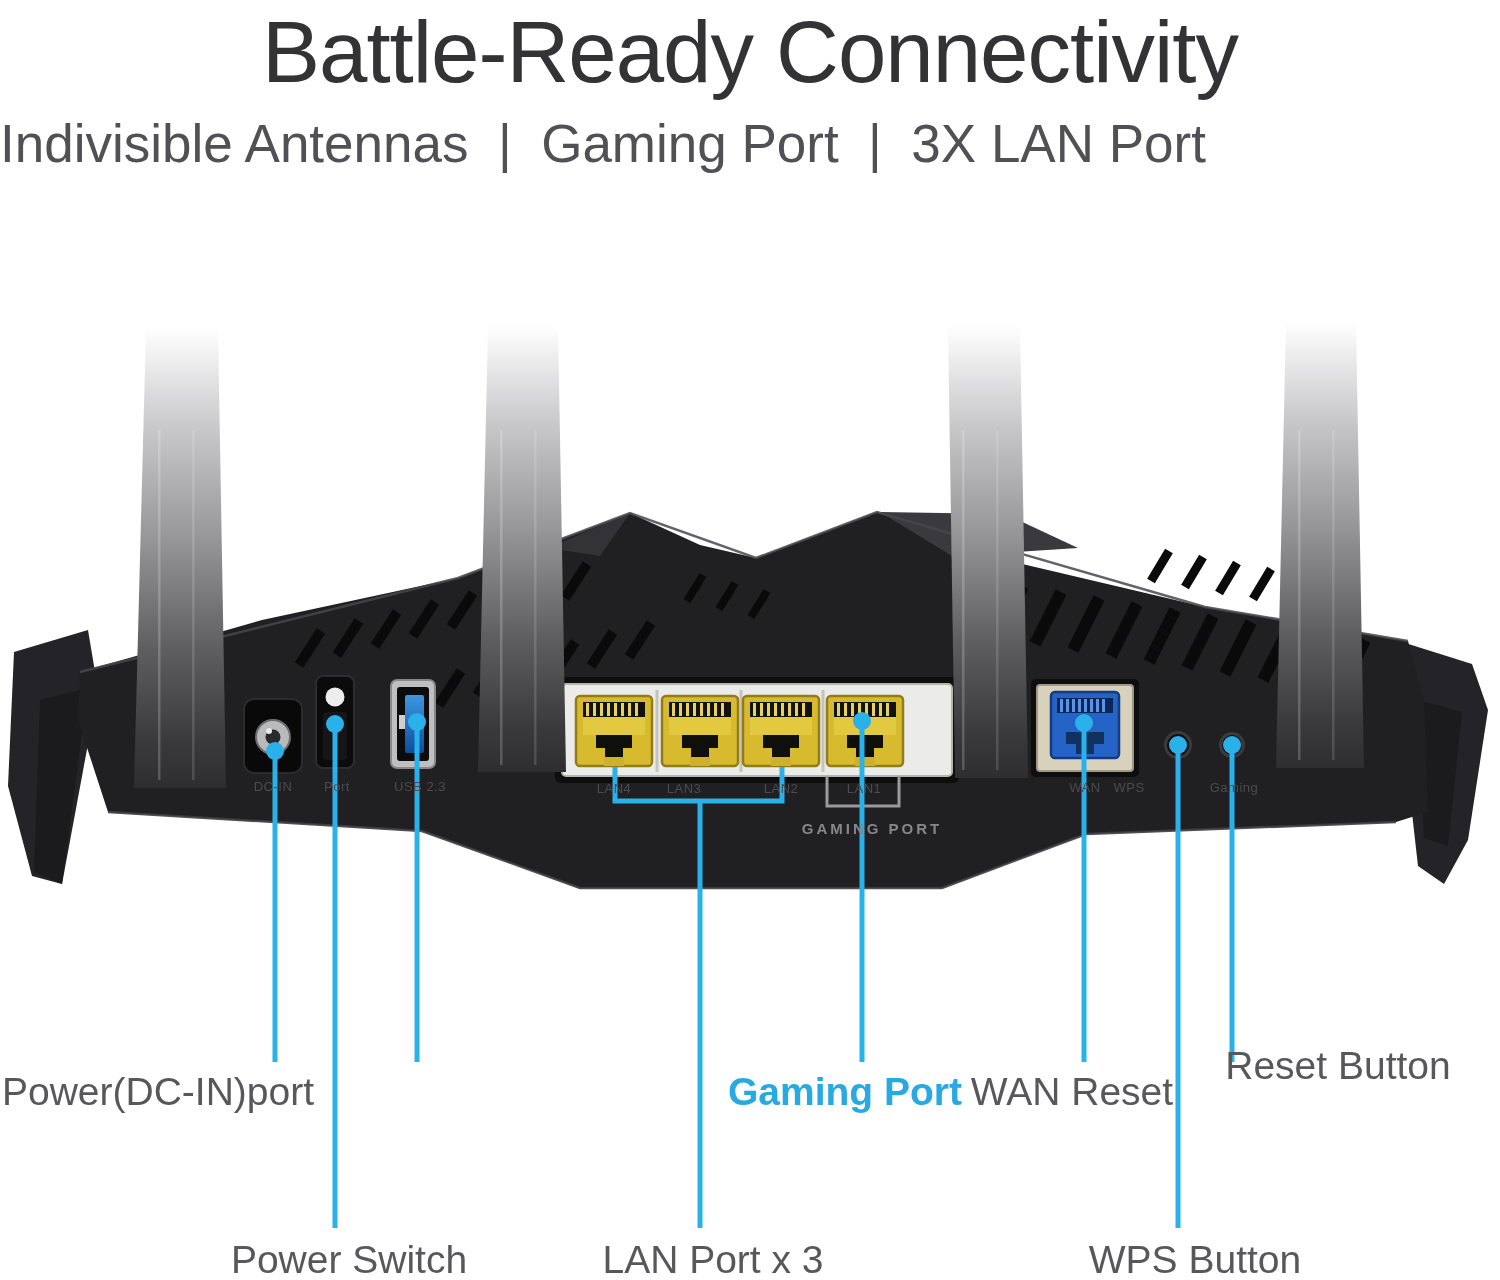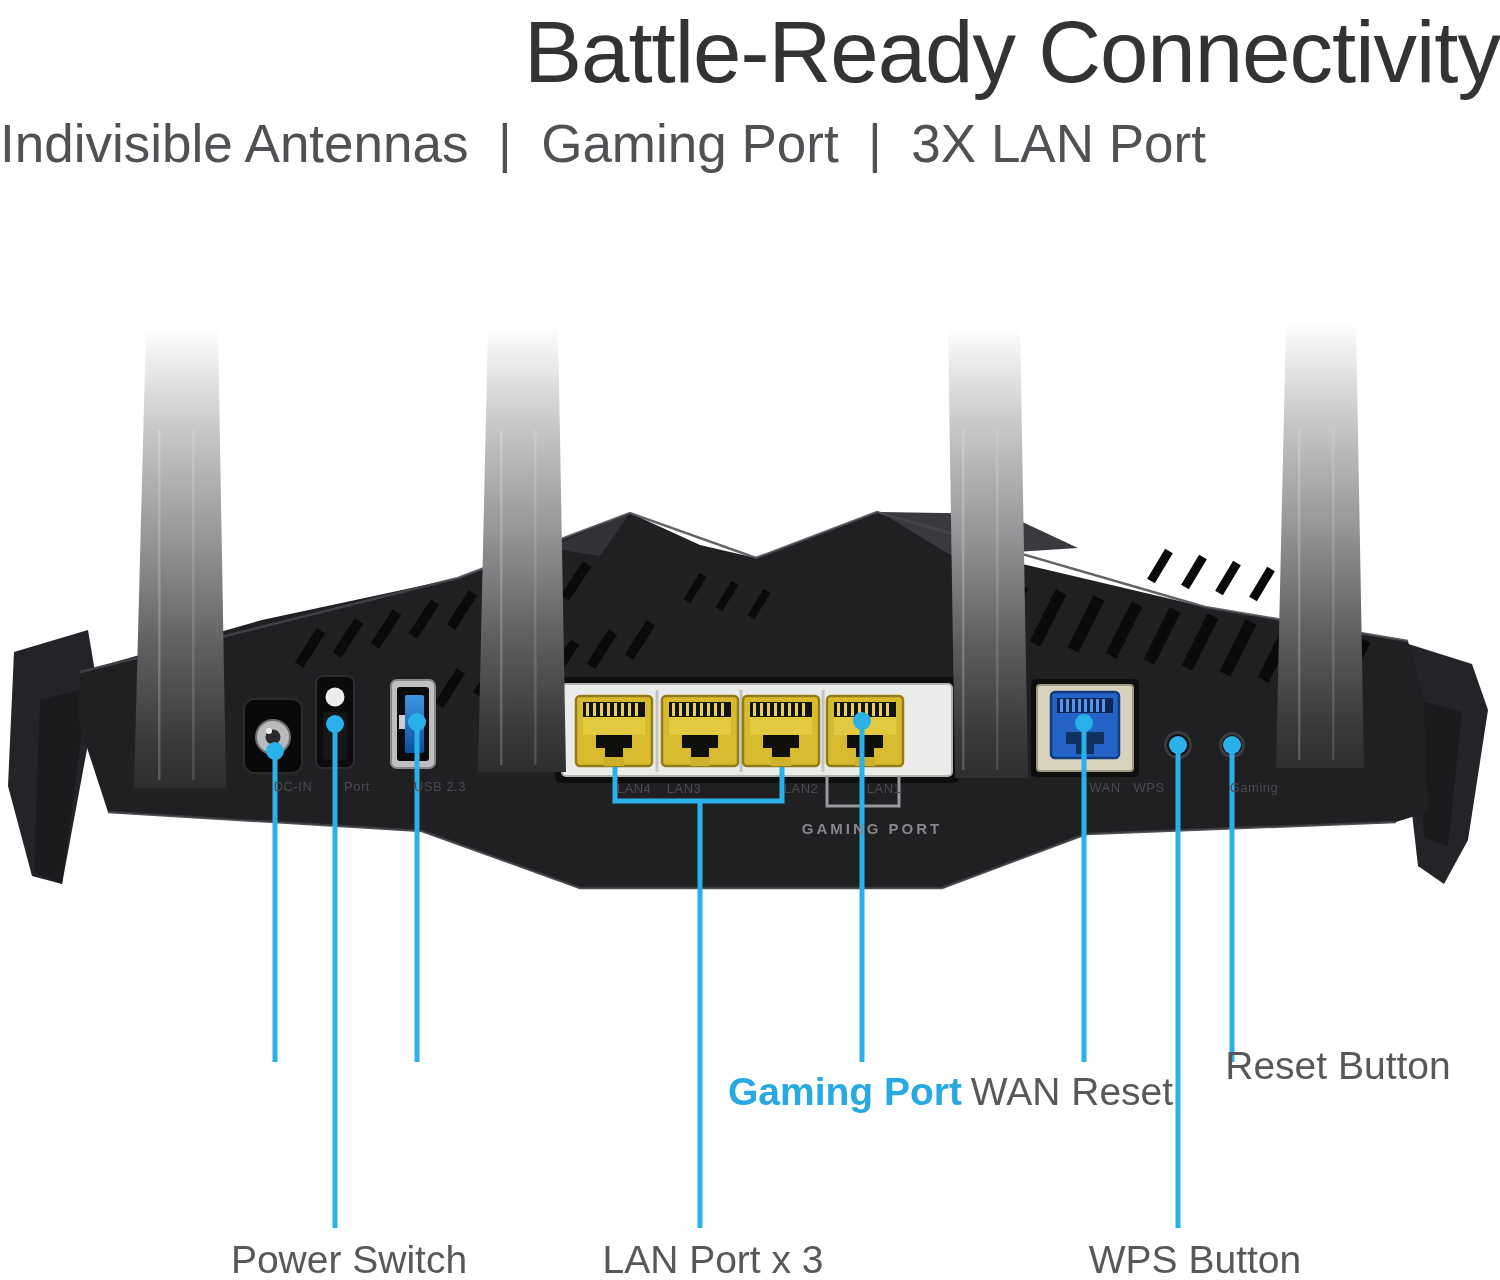--- a/index.html
+++ b/index.html
@@ -1,24 +1,24 @@
 <!DOCTYPE html>
 <html><head>
 <meta charset="utf-8">
 <style>
   html,body{margin:0;padding:0;background:#ffffff;}
   .page{position:relative;width:1500px;height:1280px;overflow:hidden;background:#fff;
         font-family:"Liberation Sans", sans-serif;}
-  .hero-title{position:absolute;top:2px;left:0;width:100%;text-align:right;
+  .hero-title{position:absolute;top:2px;left:0;width:100%;text-align:center;
         font-size:87px;font-weight:300;color:#333336;letter-spacing:-1px;white-space:pre;}
   .hero-sub{position:absolute;top:113px;left:0;width:100%;text-align:left;
         font-size:53px;font-weight:300;color:#515155;letter-spacing:0px;white-space:pre;}
   .router-svg{position:absolute;left:0;top:0;width:1500px;height:1280px;z-index:1;}
   .mlabel{position:absolute;transform:translate(-50%,0);z-index:2;
-        font-size:13px;color:#4b4b50;letter-spacing:.5px;white-space:nowrap;margin-left:20px;}
+        font-size:13px;color:#4b4b50;letter-spacing:.5px;white-space:nowrap;}
   .gport-label{position:absolute;transform:translate(-50%,0);z-index:2;
         font-size:15px;font-weight:700;color:#87878b;letter-spacing:3px;white-space:nowrap;}
   .callout{position:absolute;transform:translate(-50%,0);z-index:3;
         font-size:39px;font-weight:300;color:#58585b;white-space:nowrap;}
   .callout.accent{color:#29a9e1;font-weight:700;}
 </style>
 </head>
 <body>
 
 <div class="page">
@@ -259,28 +259,29 @@
       <circle cx="1084" cy="723" r="9"></circle>
       <circle cx="1178" cy="745" r="9"></circle>
       <circle cx="1232" cy="745" r="9"></circle>
     </g>
   </svg>
 
   <div class="mlabel" style="left:273px;top:779px">DC-IN</div>
   <div class="mlabel" style="left:337px;top:779px">Port</div>
   <div class="mlabel" style="left:420px;top:779px">USB 2.3</div>
   <div class="mlabel" style="left:614px;top:781px">LAN4</div>
-  <div class="mlabel" style="left:664px;top:781px">LAN3</div>
+  <div class="mlabel" style="left:684px;top:781px">LAN3</div>
   <div class="mlabel" style="left:781px;top:781px">LAN2</div>
   <div class="mlabel" style="left:864px;top:781px">LAN1</div>
   <div class="mlabel" style="left:1085px;top:780px">WAN</div>
   <div class="mlabel" style="left:1129px;top:780px">WPS</div>
   <div class="mlabel" style="left:1234px;top:780px">Gaming</div>
   <div class="gport-label" style="left:872px;top:820px">GAMING PORT</div>
 
+  <div class="callout" style="left:158px;top:1070px">Power(DC-IN)port</div>
   <div class="callout accent" style="left:845px;top:1070px">Gaming Port</div>
   <div class="callout" style="left:1072px;top:1070px">WAN Reset</div>
   <div class="callout" style="left:1338px;top:1044px">Reset Button</div>
   <div class="callout" style="left:349px;top:1238px">Power Switch</div>
   <div class="callout" style="left:713px;top:1238px">LAN Port x 3</div>
   <div class="callout" style="left:1195px;top:1238px">WPS Button</div>
 
 </div>
 
 </body></html>

